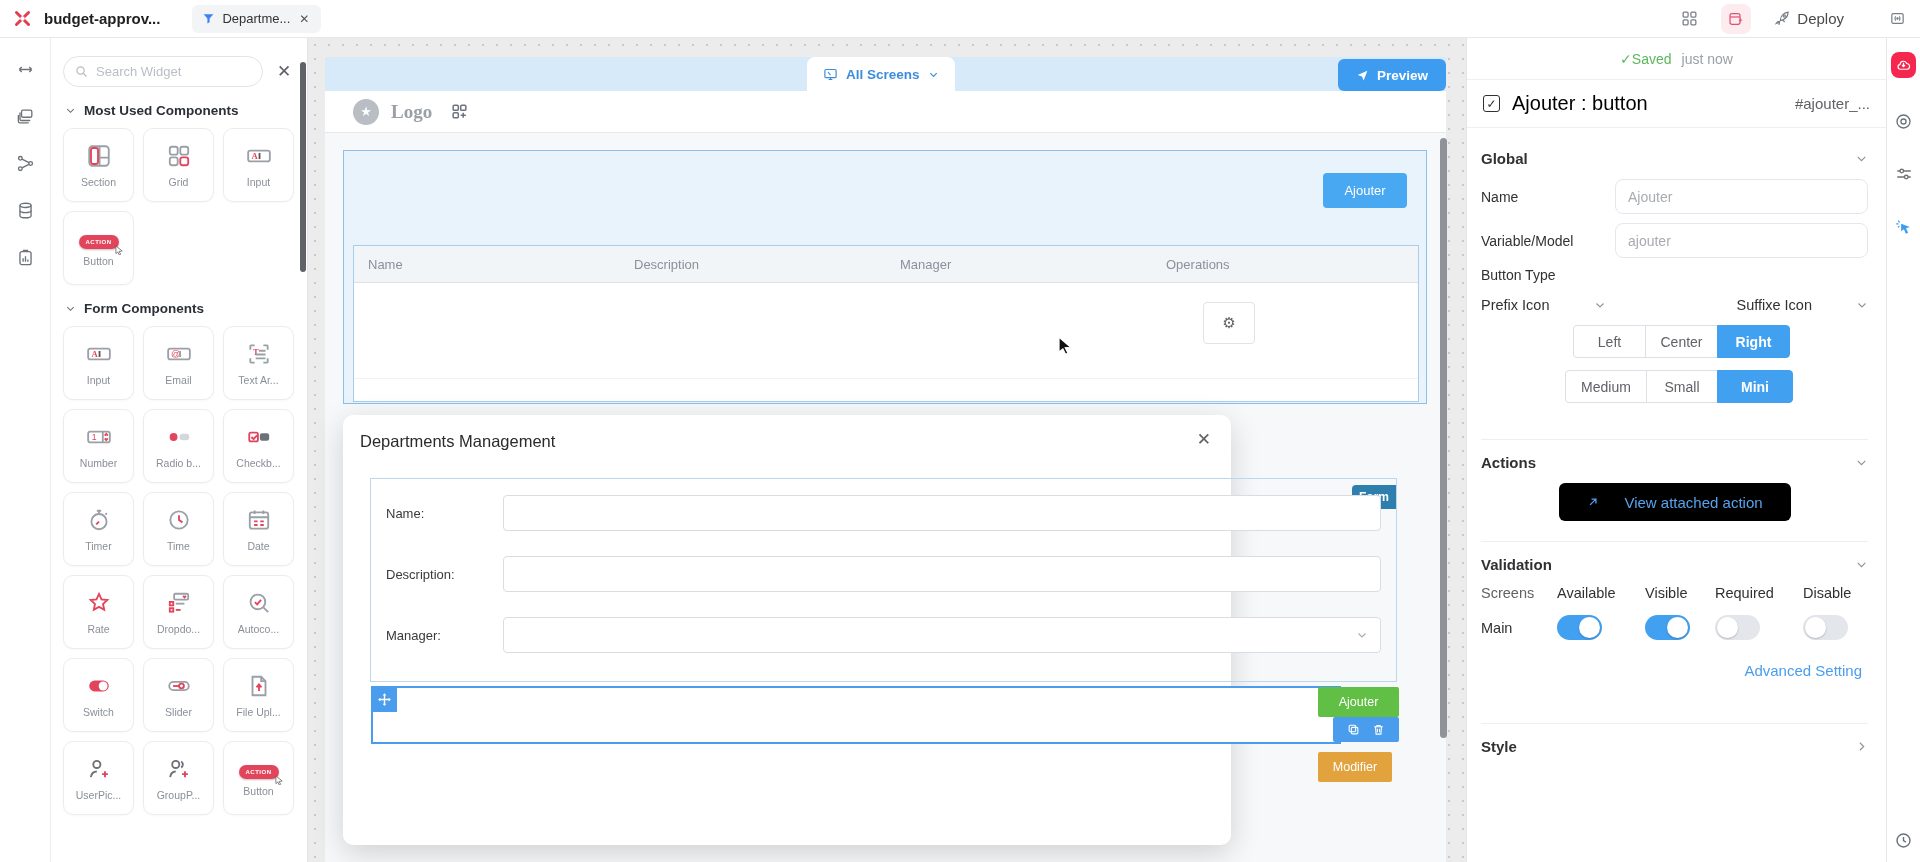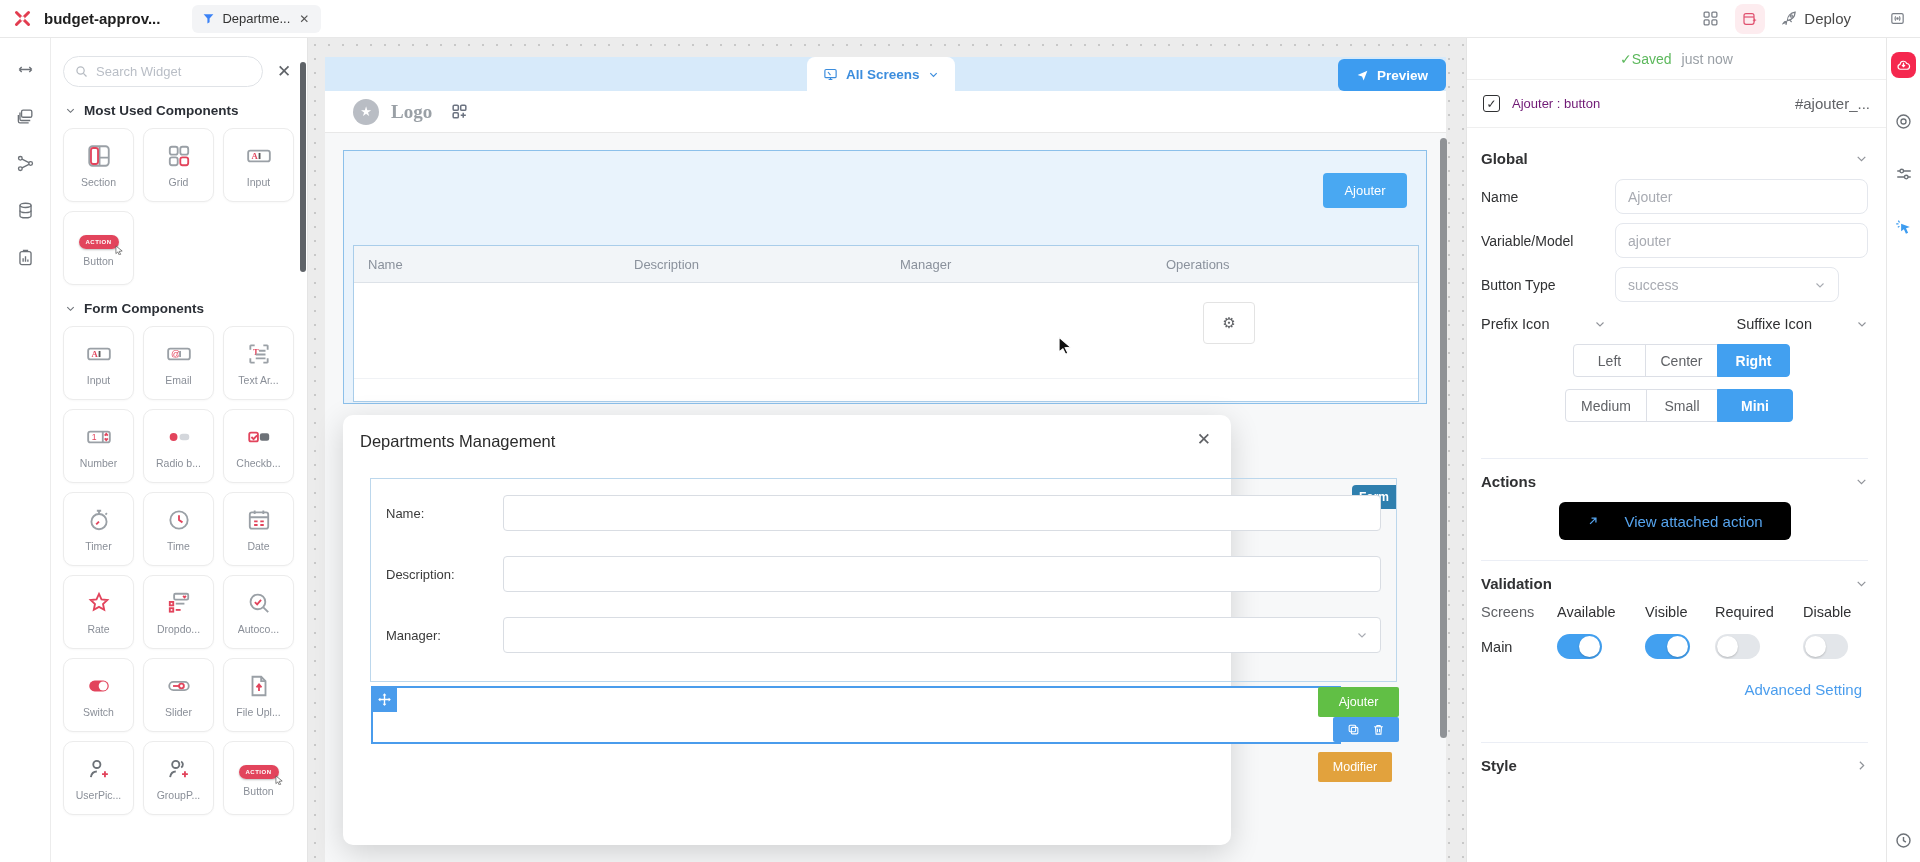--- a/index.html
+++ b/index.html
@@ -9,21 +9,21 @@
 
   
   .topbar { position:absolute; left:0; top:0; width:1920px; height:38px; background:#fff;
             border-bottom:1px solid #e8e8e8; display:flex; align-items:center; z-index:50; }
   .brand-logo { margin-left:13px; }
   .app-title { margin-left:12px; font-size:15px; font-weight:bold; color:#1f1f1f; }
   .doc-tab { margin-left:32px; height:28px; background:#f3f4f6; border-radius:6px; display:flex;
              align-items:center; gap:7px; padding:0 10px; cursor:default; }
   .doc-tab .tab-label { font-size:13px; color:#333; }
   .doc-tab .tab-close { font-size:12px; color:#555; padding:0 2px; }
-  .topbar-right { margin-left:auto; display:flex; align-items:center; gap:16px; padding-right:14px; }
+  .topbar-right { margin-left:auto; display:flex; align-items:center; gap:23px; padding-right:14px; }
   .tb-icon { color:#7a7f87; }
   .tb-active { width:30px; height:30px; border-radius:8px; background:#fdecef; display:flex;
                align-items:center; justify-content:center; color:#e0506e; }
   .deploy { display:flex; align-items:center; gap:6px; color:#4a4a4a; font-size:15px; }
 
   
   .rail { position:absolute; left:0; top:38px; width:51px; height:824px; background:#fff;
           border-right:1px solid #ececec; display:flex; flex-direction:column; align-items:center;
           padding-top:22px; gap:28px; }
   .rail-item { color:#6d7278; cursor:pointer; }
@@ -116,21 +116,21 @@
   
   .inspector { position:absolute; left:1466px; top:38px; width:420px; height:824px; background:#fff;
                border-left:1px solid #e4e4e4; overflow:hidden; }
   .saved-row { height:42px; border-bottom:1px solid #efefef; display:flex; align-items:center;
                justify-content:center; gap:10px; font-size:14px; }
   .saved-ok { color:#5cb85c; } .saved-time { color:#9aa0a6; }
   .comp-row { height:48px; border-bottom:1px solid #efefef; display:flex; align-items:center;
               padding:0 16px; gap:12px; }
   .ckbox { width:17px; height:17px; border:1.6px solid #303133; border-radius:3px; display:flex;
            align-items:center; justify-content:center; font-size:12px; color:#303133; cursor:pointer; }
-  .comp-title { font-size:13px; color:#701a75; }
+  .comp-title { font-size:20px; color:#000000; }
   .comp-id { margin-left:auto; font-size:15px; color:#606266; }
   .insp-body { padding:14px 18px 0 14px; }
   .sec-hdr { display:flex; align-items:center; justify-content:space-between; margin:8px 0 12px 0; }
   .sec-hdr .t { font-size:15px; font-weight:bold; color:#303133; }
   .sec-hdr .chev { color:#909399; cursor:pointer; }
   .prow { display:flex; align-items:center; margin-bottom:9px; }
   .plabel { width:134px; font-size:14px; color:#303133; }
   .pinput { flex:1; height:35px; border:1px solid #e4e7ed; border-radius:8px; padding:0 12px;
             font-size:14px; color:#a8abb2; font-family:"Liberation Sans",sans-serif; background:#fff; outline:none; }
   .pselect { width:224px; height:35px; border:1px solid #e4e7ed; border-radius:8px; padding:0 12px;
@@ -658,28 +658,20 @@
     <div class="prow">
       <span class="plabel">Name</span>
       <input class="pinput" value="Ajouter" style="">
     </div>
     <div class="prow">
       <span class="plabel">Variable/Model</span>
       <input class="pinput" value="ajouter" style="">
     </div>
     <div class="prow">
       <span class="plabel">Button Type</span>
-      <div class="pselect">
-        <span>success</span>
-        <span class="chev">
-            <svg width="12" height="12" viewBox="0 0 24 24" fill="none" stroke="#a8abb2" stroke-width="2.2">
-              <path d="M5 9l7 7 7-7"></path>
-            </svg>
-          </span>
-      </div>
     </div>
 
     <div class="icon-row" style="justify-content:space-between">
       <span class="icon-dd">
         <span>Prefix Icon</span>
         <span class="chev">
             <svg width="12" height="12" viewBox="0 0 24 24" fill="none" stroke="currentColor" stroke-width="2.2">
               <path d="M5 9l7 7 7-7"></path>
             </svg>
           </span>

